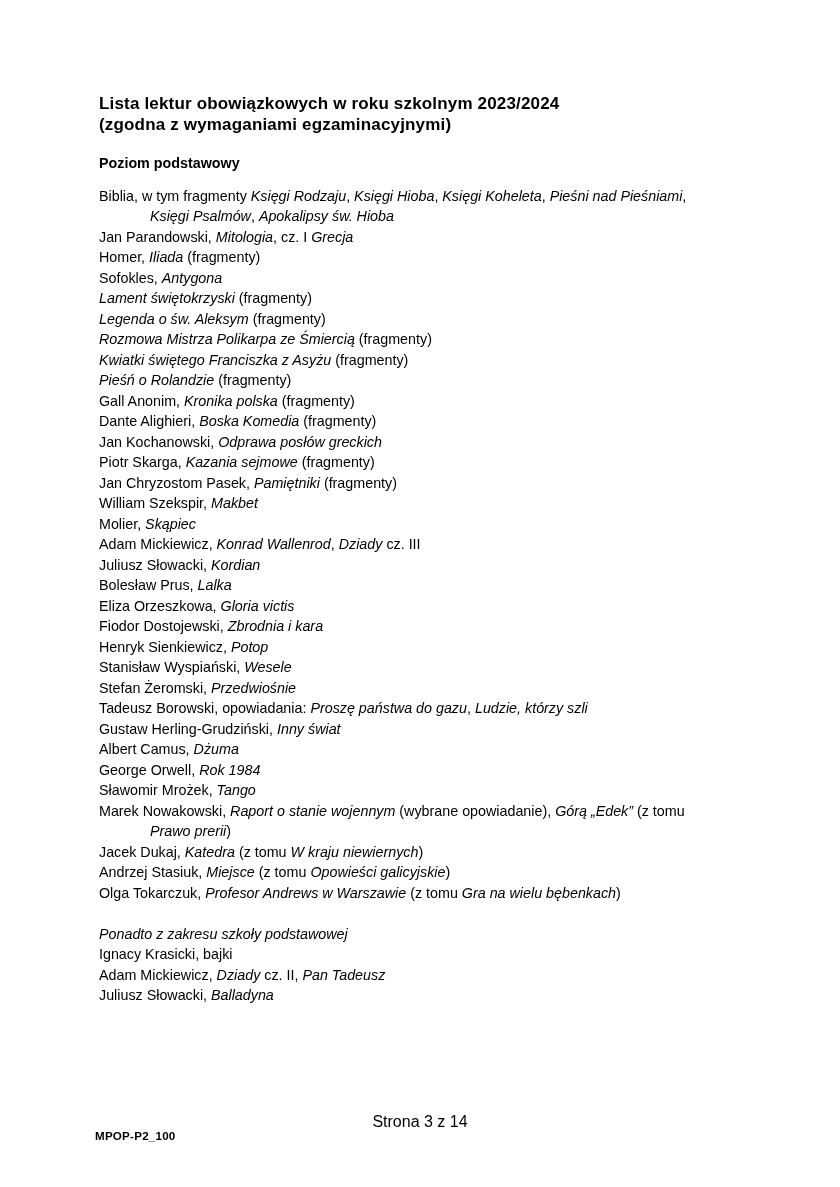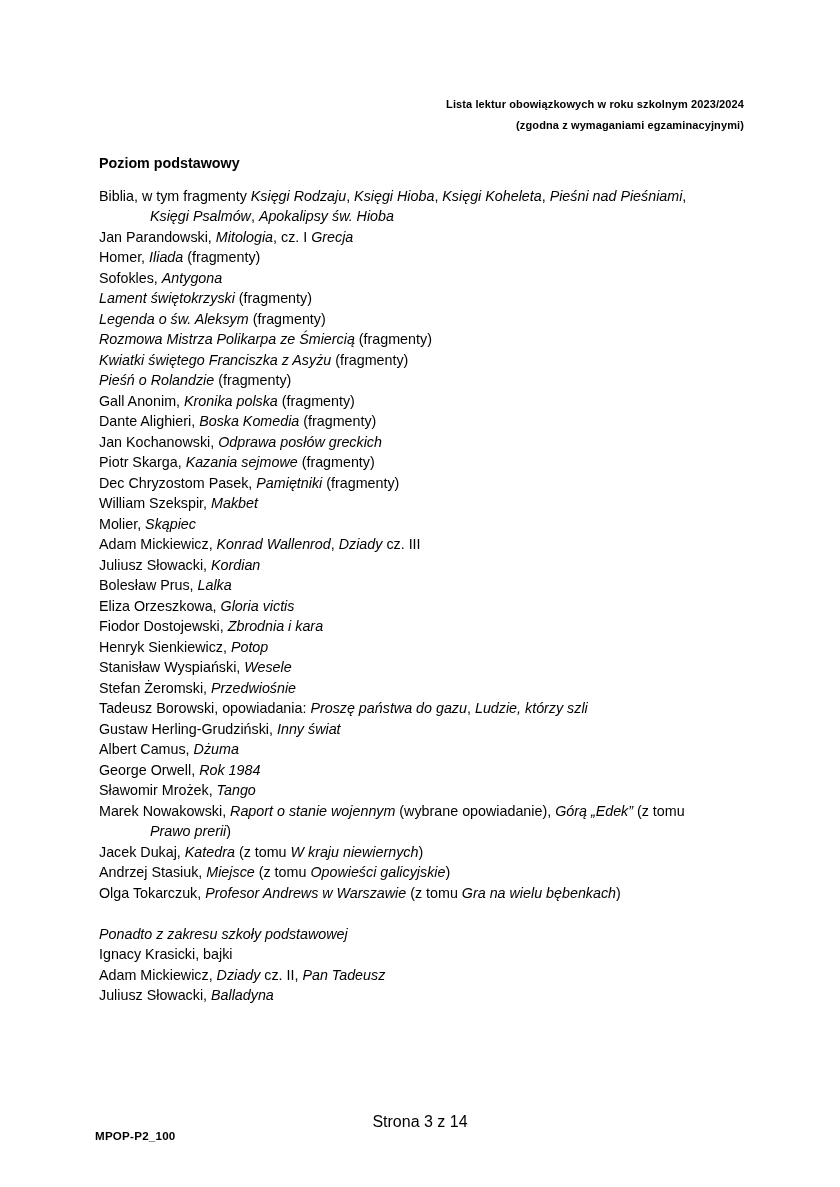--- a/index.html
+++ b/index.html
@@ -20,26 +20,25 @@
     overflow: hidden;
     box-sizing: border-box;
   }
   .content {
     position: absolute;
     left: 99px;
     top: 94px;
     width: 645px;
   }
   .doc-title {
-    font-size: 11px;
+    font-size: 17px;
     font-weight: bold;
     line-height: 20.6px;
     letter-spacing: 0.01em;
     white-space: nowrap;
-    text-align: right;
   }
   .spacer-title {
     height: 18px;
   }
   .section-heading {
     font-size: 14.3px;
     font-weight: bold;
     line-height: 20.5px;
     margin-bottom: 12px;
   }
@@ -105,21 +104,21 @@
         <div class="entry"><span>Sofokles, </span><span class="it">Antygona</span></div>
         <div class="entry"><span class="it">Lament świętokrzyski</span><span> (fragmenty)</span></div>
         <div class="entry"><span class="it">Legenda o św. Aleksym</span><span> (fragmenty)</span></div>
         <div class="entry"><span class="it">Rozmowa Mistrza Polikarpa ze Śmiercią</span><span> (fragmenty)</span></div>
         <div class="entry"><span class="it">Kwiatki świętego Franciszka z Asyżu</span><span> (fragmenty)</span></div>
         <div class="entry"><span class="it">Pieśń o Rolandzie</span><span> (fragmenty)</span></div>
         <div class="entry"><span>Gall Anonim, </span><span class="it">Kronika polska</span><span> (fragmenty)</span></div>
         <div class="entry"><span>Dante Alighieri, </span><span class="it">Boska Komedia</span><span> (fragmenty)</span></div>
         <div class="entry"><span>Jan Kochanowski, </span><span class="it">Odprawa posłów greckich</span></div>
         <div class="entry"><span>Piotr Skarga, </span><span class="it">Kazania sejmowe</span><span> (fragmenty)</span></div>
-        <div class="entry"><span>Dec Chryzostom Pasek, </span><span class="it">Pamiętniki</span><span> (fragmenty)</span></div>
+        <div class="entry"><span>Jan Chryzostom Pasek, </span><span class="it">Pamiętniki</span><span> (fragmenty)</span></div>
         <div class="entry"><span>William Szekspir, </span><span class="it">Makbet</span></div>
         <div class="entry"><span>Molier, </span><span class="it">Skąpiec</span></div>
         <div class="entry"><span>Adam Mickiewicz, </span><span class="it">Konrad Wallenrod</span><span>, </span><span class="it">Dziady</span><span> cz. III</span></div>
         <div class="entry"><span>Juliusz Słowacki, </span><span class="it">Kordian</span></div>
         <div class="entry"><span>Bolesław Prus, </span><span class="it">Lalka</span></div>
         <div class="entry"><span>Eliza Orzeszkowa, </span><span class="it">Gloria victis</span></div>
         <div class="entry"><span>Fiodor Dostojewski, </span><span class="it">Zbrodnia i kara</span></div>
         <div class="entry"><span>Henryk Sienkiewicz, </span><span class="it">Potop</span></div>
         <div class="entry"><span>Stanisław Wyspiański, </span><span class="it">Wesele</span></div>
         <div class="entry"><span>Stefan Żeromski, </span><span class="it">Przedwiośnie</span></div>

